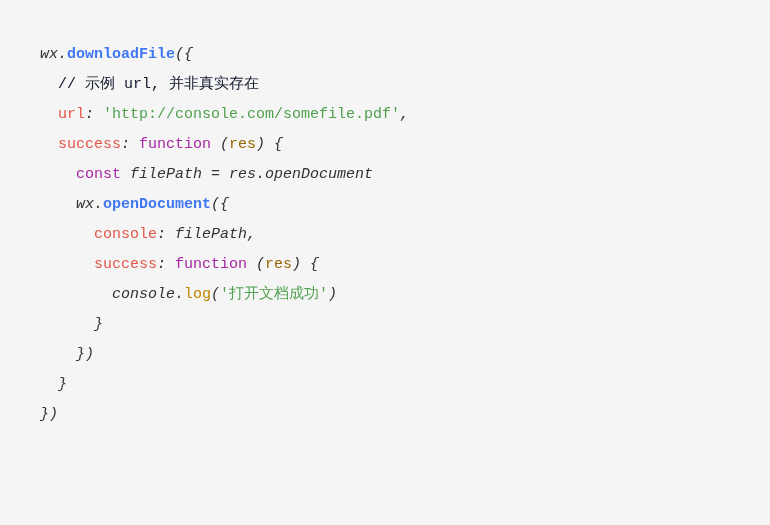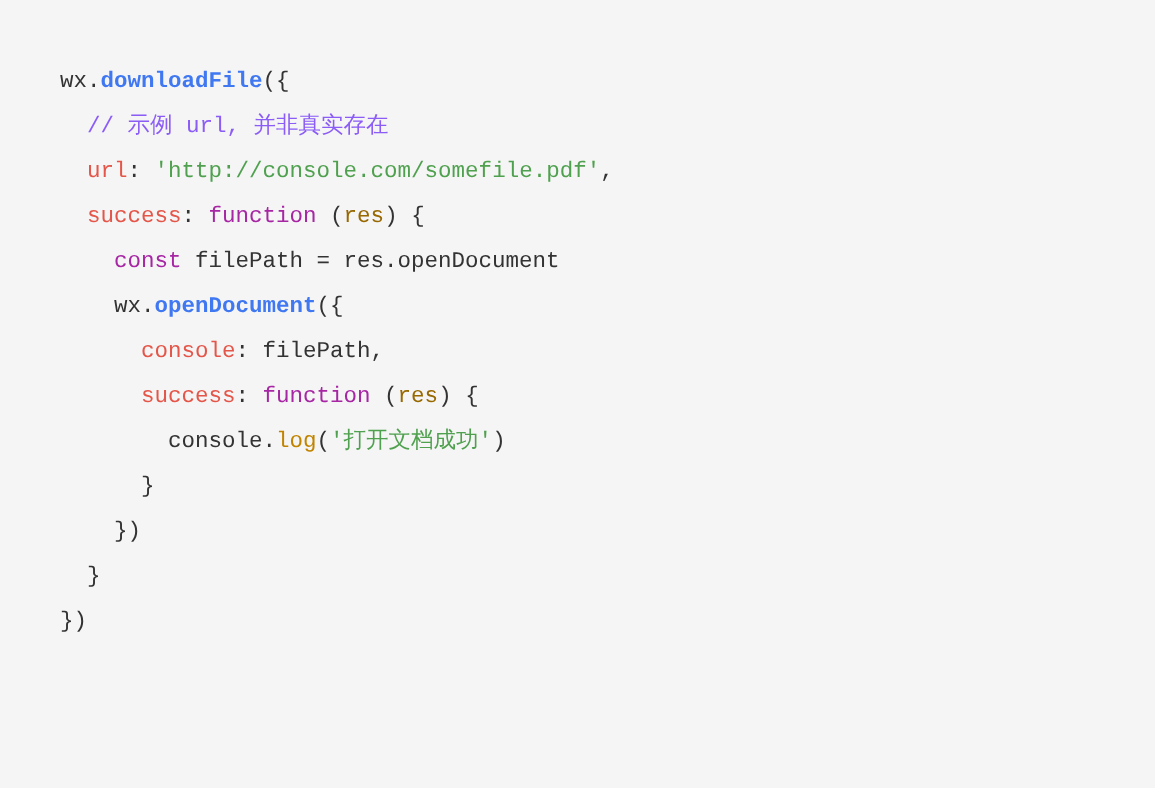--- a/index.html
+++ b/index.html
@@ -7,23 +7,23 @@
       background: #f5f5f5;
       font-family: "SFMono-Regular", Consolas, "Liberation Mono", Menlo, monospace;
       font-size: 15px;
       line-height: 2;
       padding: 40px 0 0 40px;
       color: #333;
     }
     .code-block {
       white-space: pre;
     }
-    .t-default { color: #333; }
+    .t-default { color: #333; font-style: italic; }
     .t-method { color: #4078f2; font-weight: bold; }
-    .t-comment { color: #8b5cf6; }
+    .t-comment { color: #0f172a; }
     .t-key { color: #e45649; }
     .t-string { color: #50a14f; }
     .t-keyword { color: #a626a4; }
     .t-func { color: #c18401; }
     .t-param { color: #986801; }
   </style>
 </head>
 <body>
 
 <div class="code-block"><span><span class="t-default">wx</span><span class="t-default">.</span><span class="t-method">downloadFile</span><span class="t-default">({</span></span>

